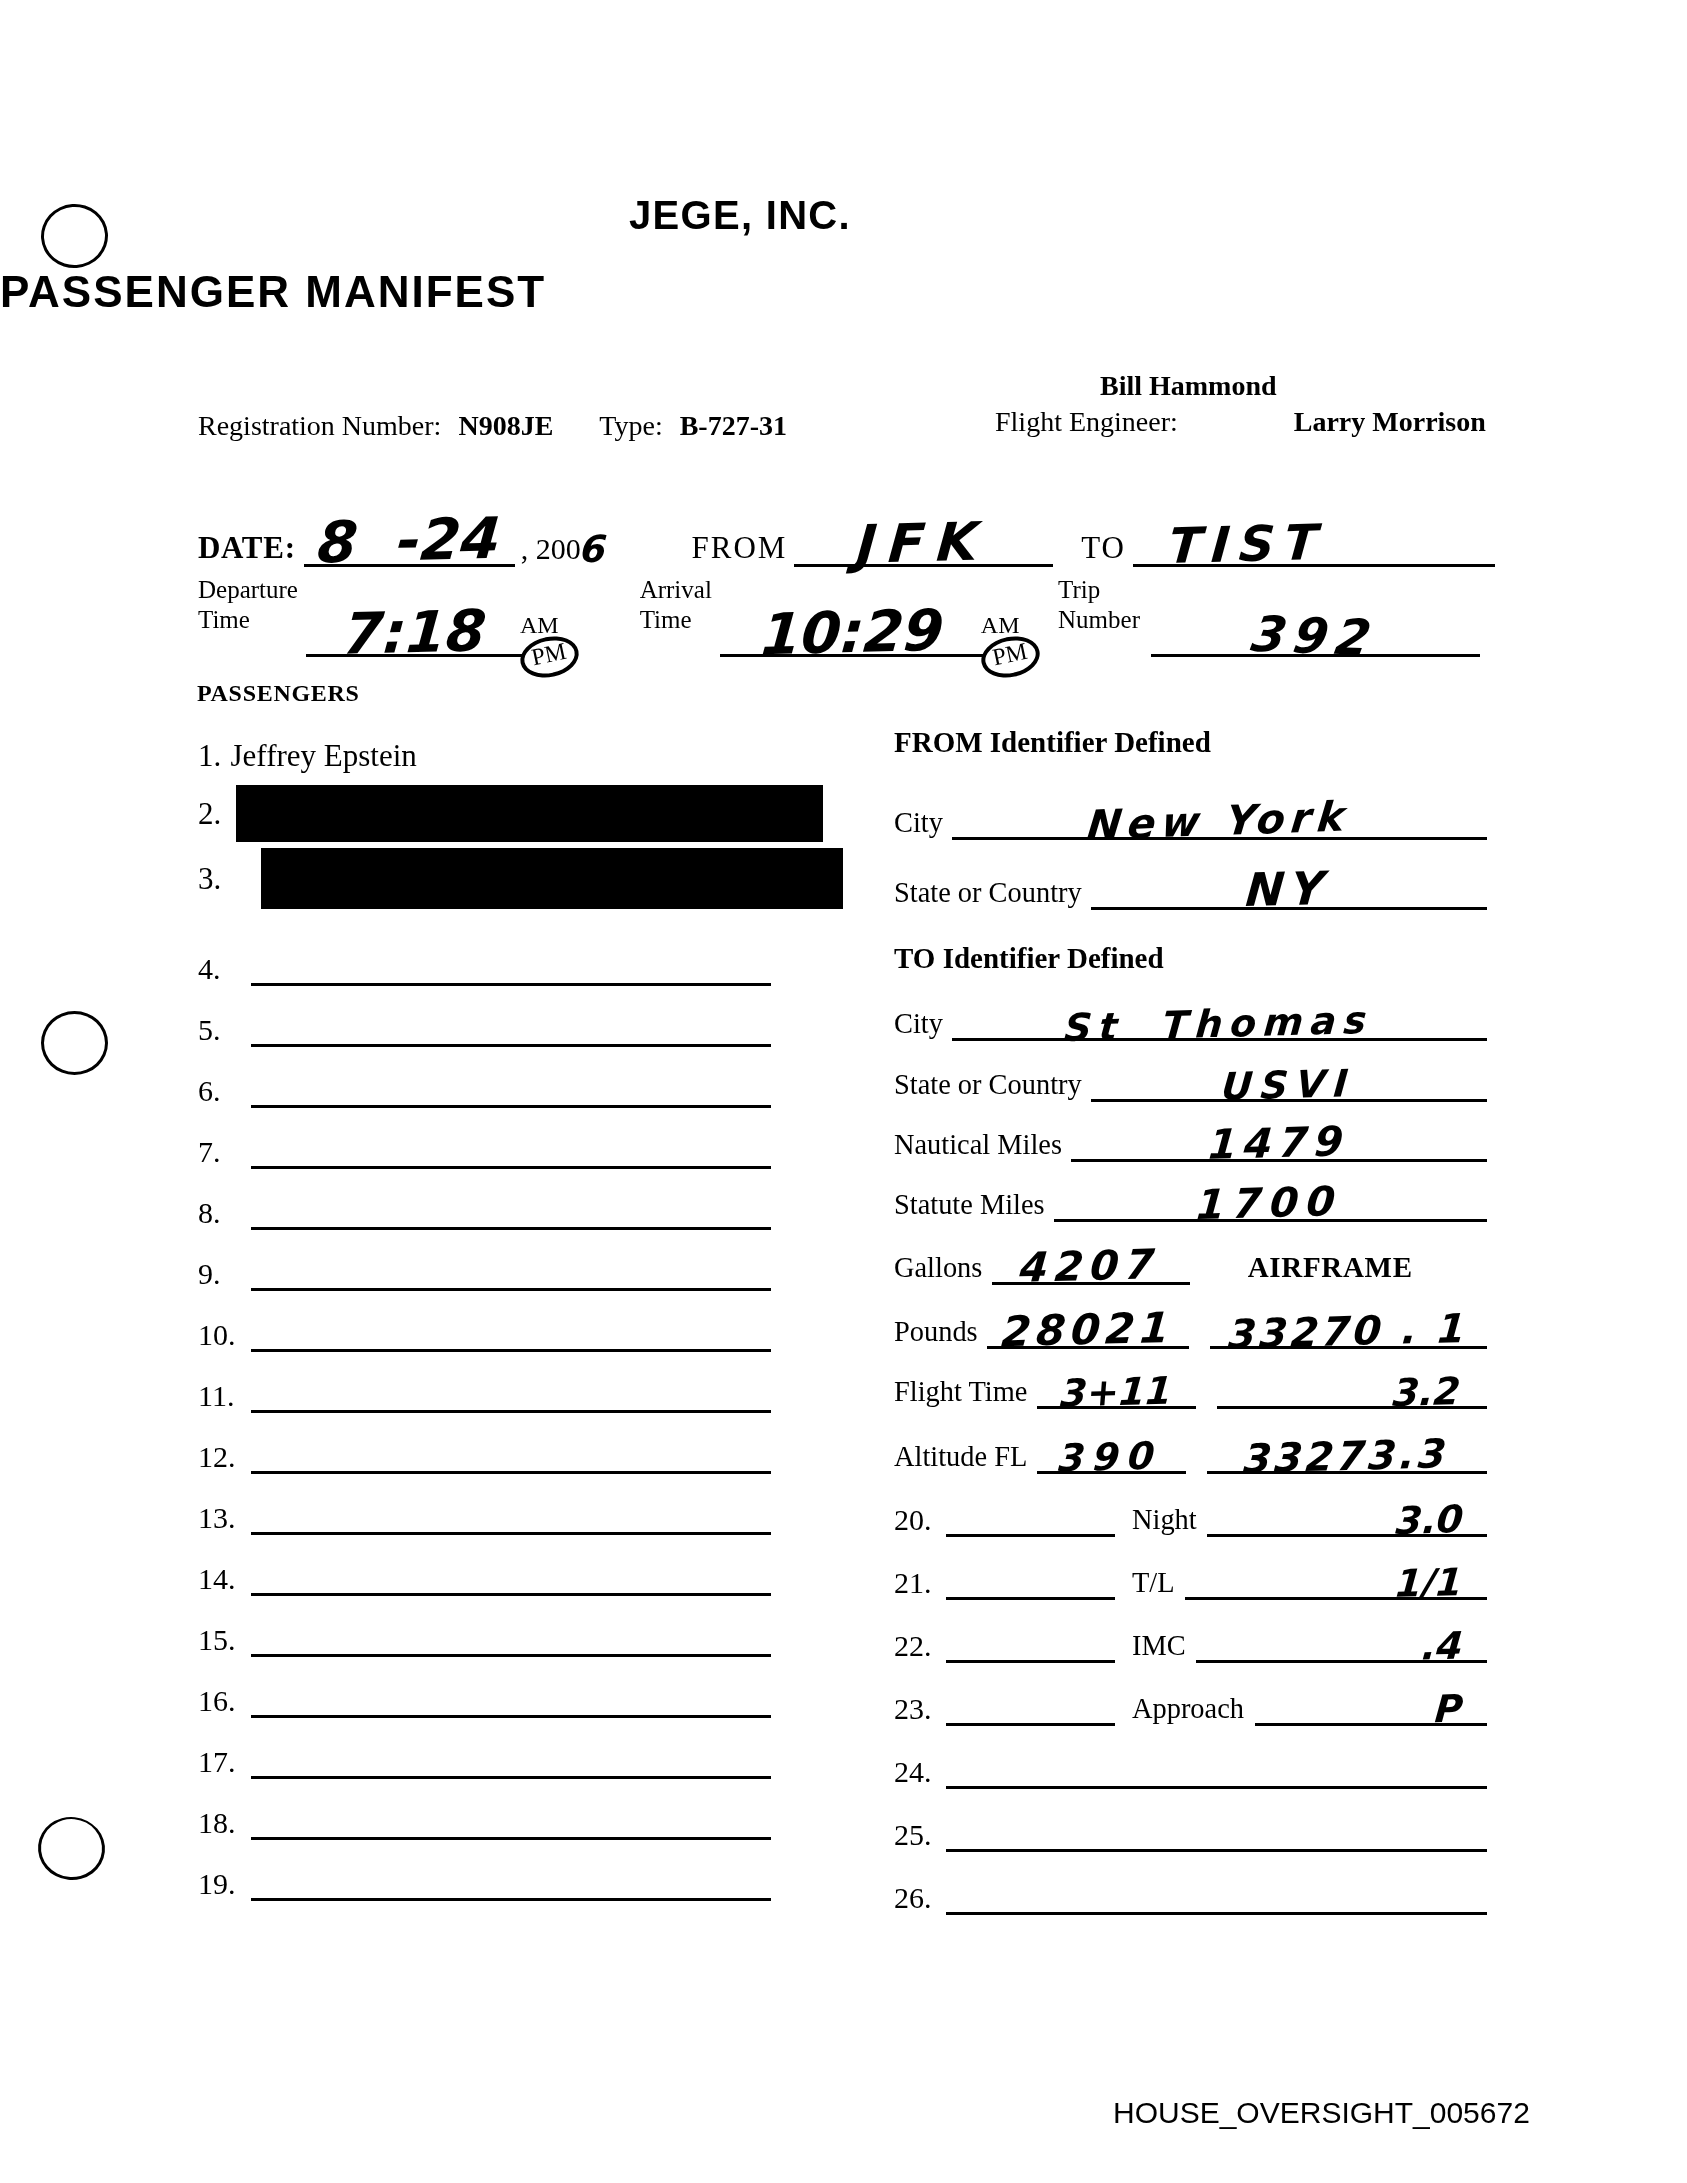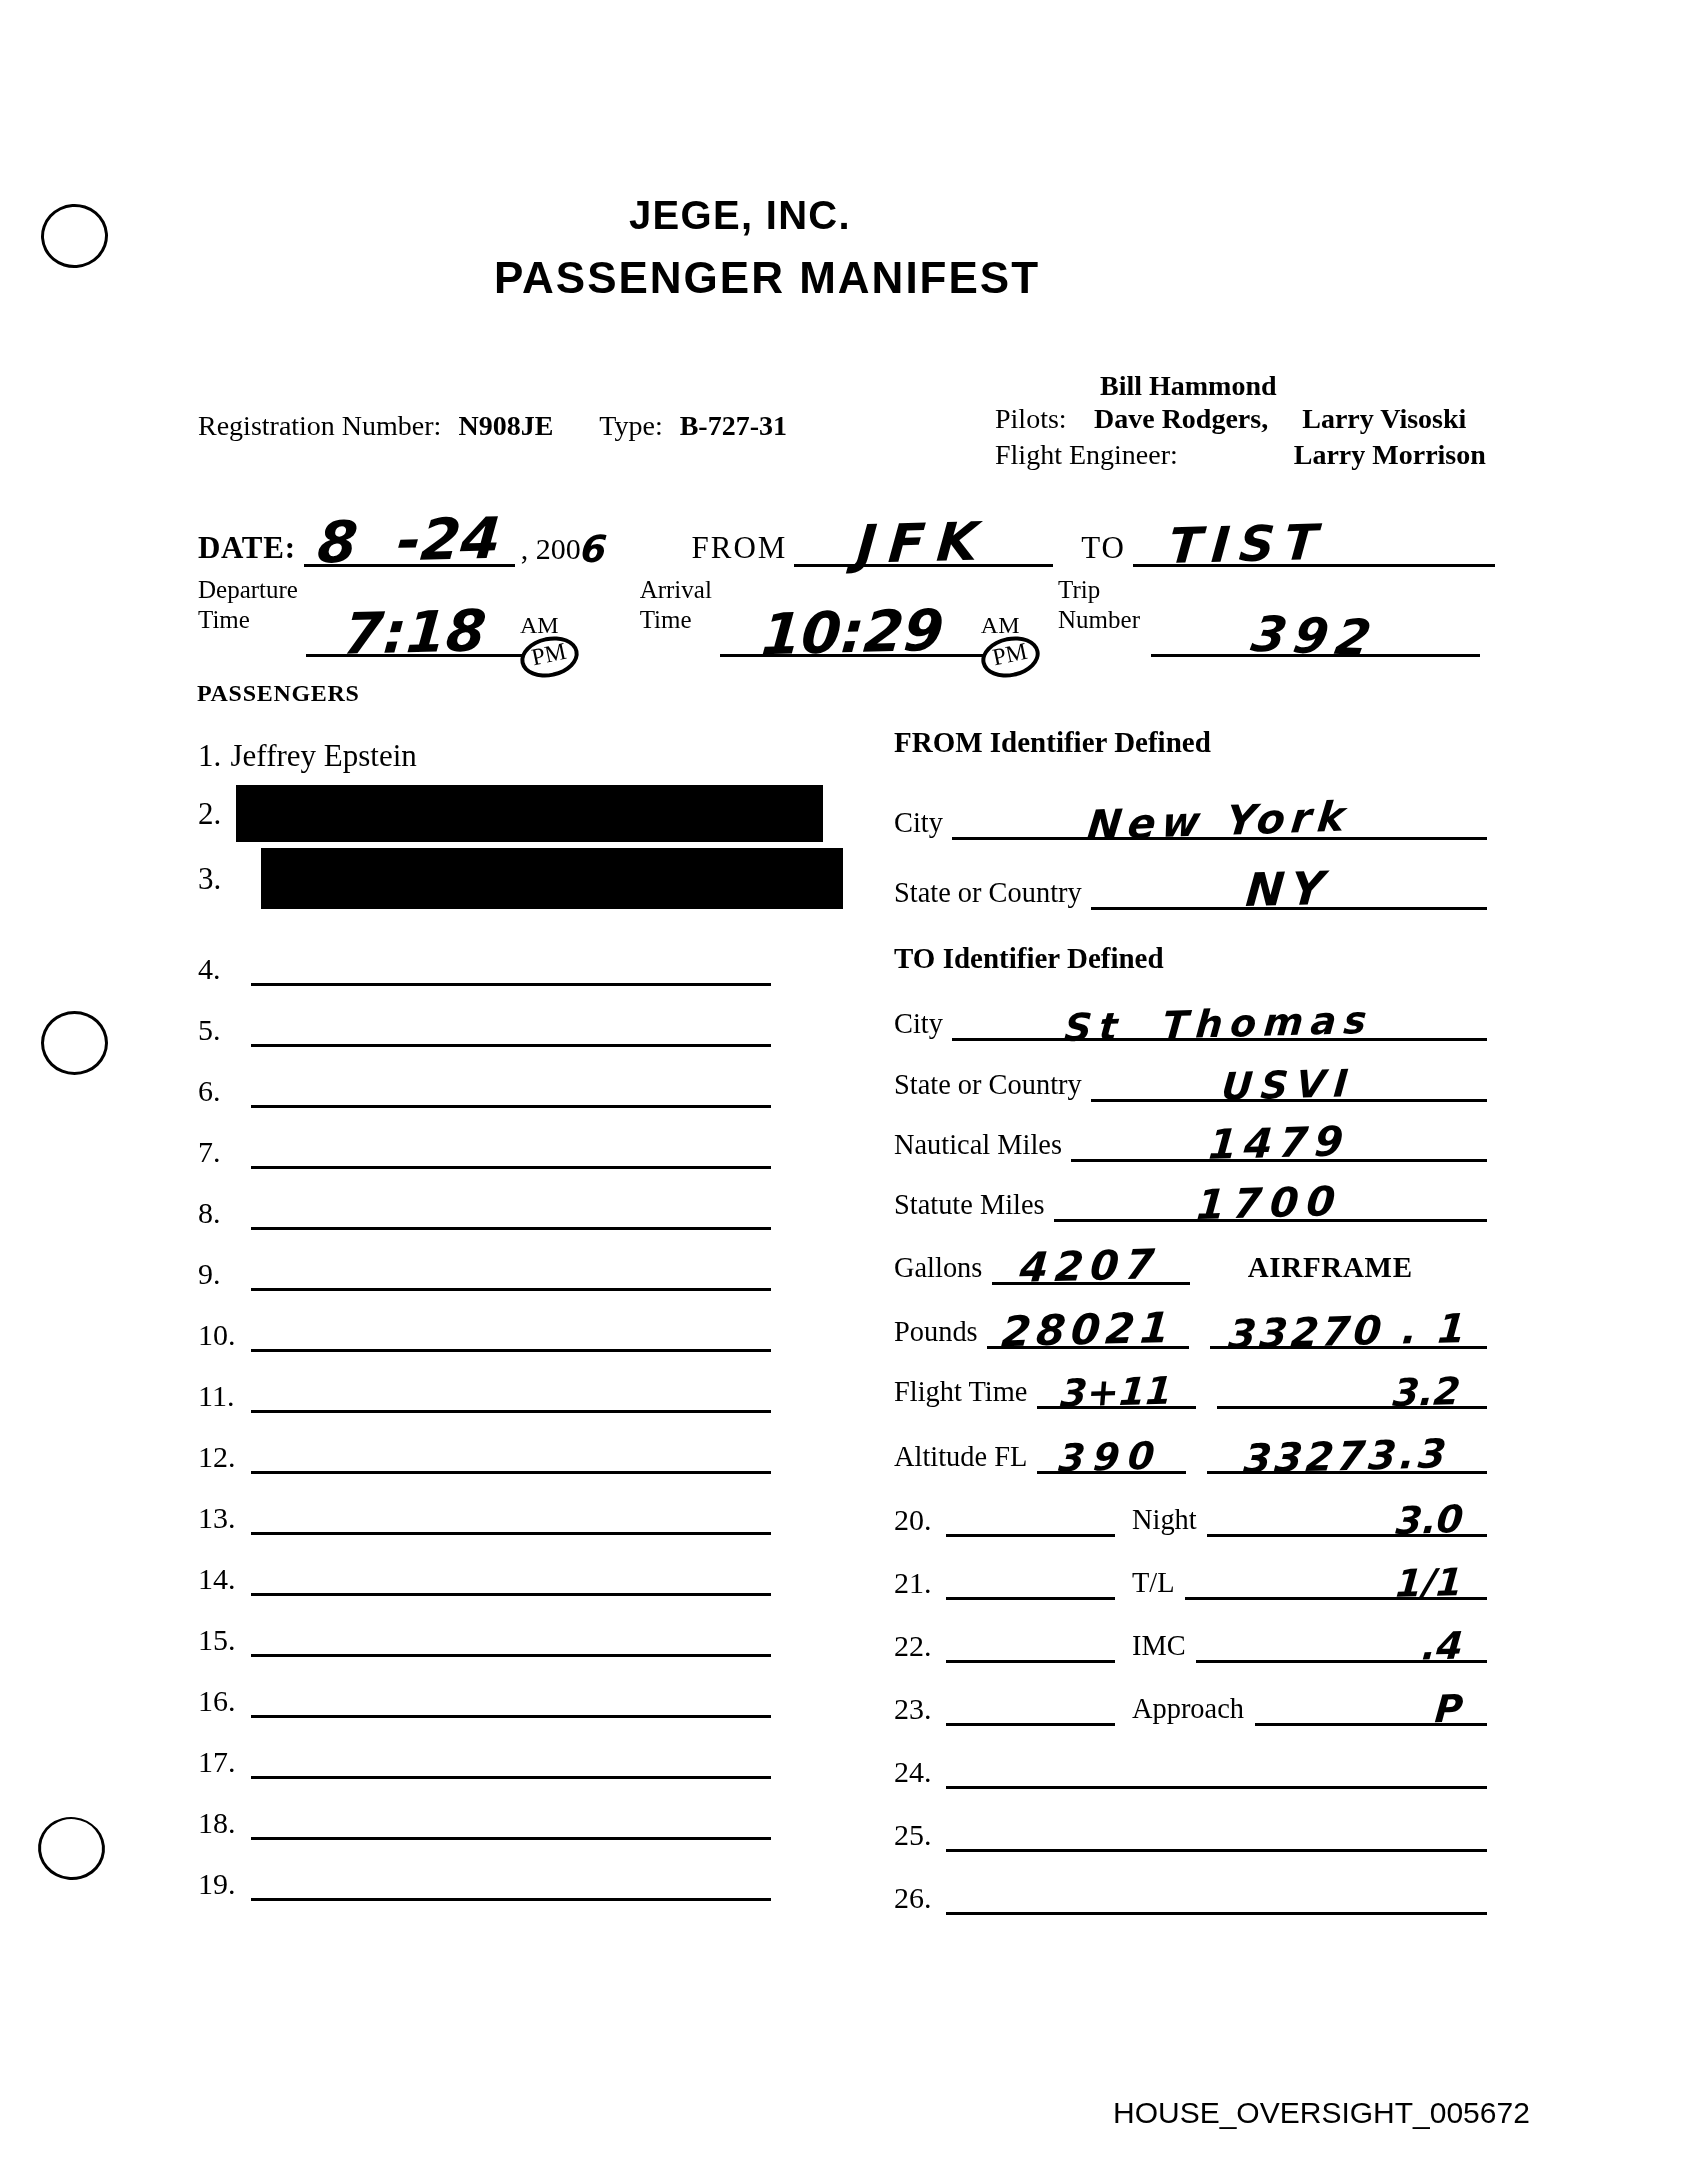--- a/index.html
+++ b/index.html
@@ -12,21 +12,21 @@
   }
   
   .hole{position:absolute;width:61px;height:58px;border:3.3px solid #000;border-radius:50%;background:#fff;}
   .hole1{left:41px;top:204px;transform:rotate(-4deg);}
   .hole2{left:41px;top:1011px;}
   .hole3{left:38px;top:1817px;transform:rotate(6deg);border-top-width:2px;}
 
   
   .company{position:absolute;top:193px;left:0;width:1480px;text-align:center;
     font-family:"Liberation Sans", sans-serif;font-weight:bold;font-size:40px;letter-spacing:1.3px;}
-  .doc-title{position:absolute;top:253px;left:0;width:1534px;text-align:center;
+  .doc-title{position:absolute;top:267px;left:0;width:1534px;text-align:left;
     font-family:"Liberation Sans", sans-serif;font-weight:bold;font-size:44px;letter-spacing:2px;}
 
   
   .info-row{position:absolute;left:198px;top:370px;width:1323px;height:112px;font-size:28px;}
   .reg-block{position:absolute;left:0;top:40px;white-space:nowrap;}
   .reg-block .v{font-weight:bold;}
   .sp70{display:inline-block;width:46px;}
   .sp30{display:inline-block;width:17px;}
   .pilots-block{position:absolute;left:797px;top:0;white-space:nowrap;}
   .pilot-top{font-weight:bold;margin-left:105px;}
@@ -151,23 +151,20 @@
 
   <div class="company">JEGE, INC.</div>
   <div class="doc-title">PASSENGER MANIFEST</div>
 
   <div class="info-row">
     <div class="reg-block">
       <span>Registration Number:</span><span class="sp30"></span><span class="v">N908JE</span><span class="sp70"></span><span>Type:</span><span class="sp30"></span><span class="v">B-727-31</span>
     </div>
     <div class="pilots-block">
       <div class="pilot-top">Bill Hammond</div>
-      <div class="pilots-line">
-        <span class="lbl">Pilots:</span><span class="n1">Dave Rodgers,</span><span class="n2">Larry Visoski</span>
-      </div>
       <div class="fe-line">
         <span>Flight Engineer:</span><span class="v">Larry Morrison</span>
       </div>
     </div>
   </div>
 
   <div class="date-row">
     <span class="date-label">DATE:</span>
     <span class="fill date-fill">
         <span class="hw hw-date">8  -24</span>

